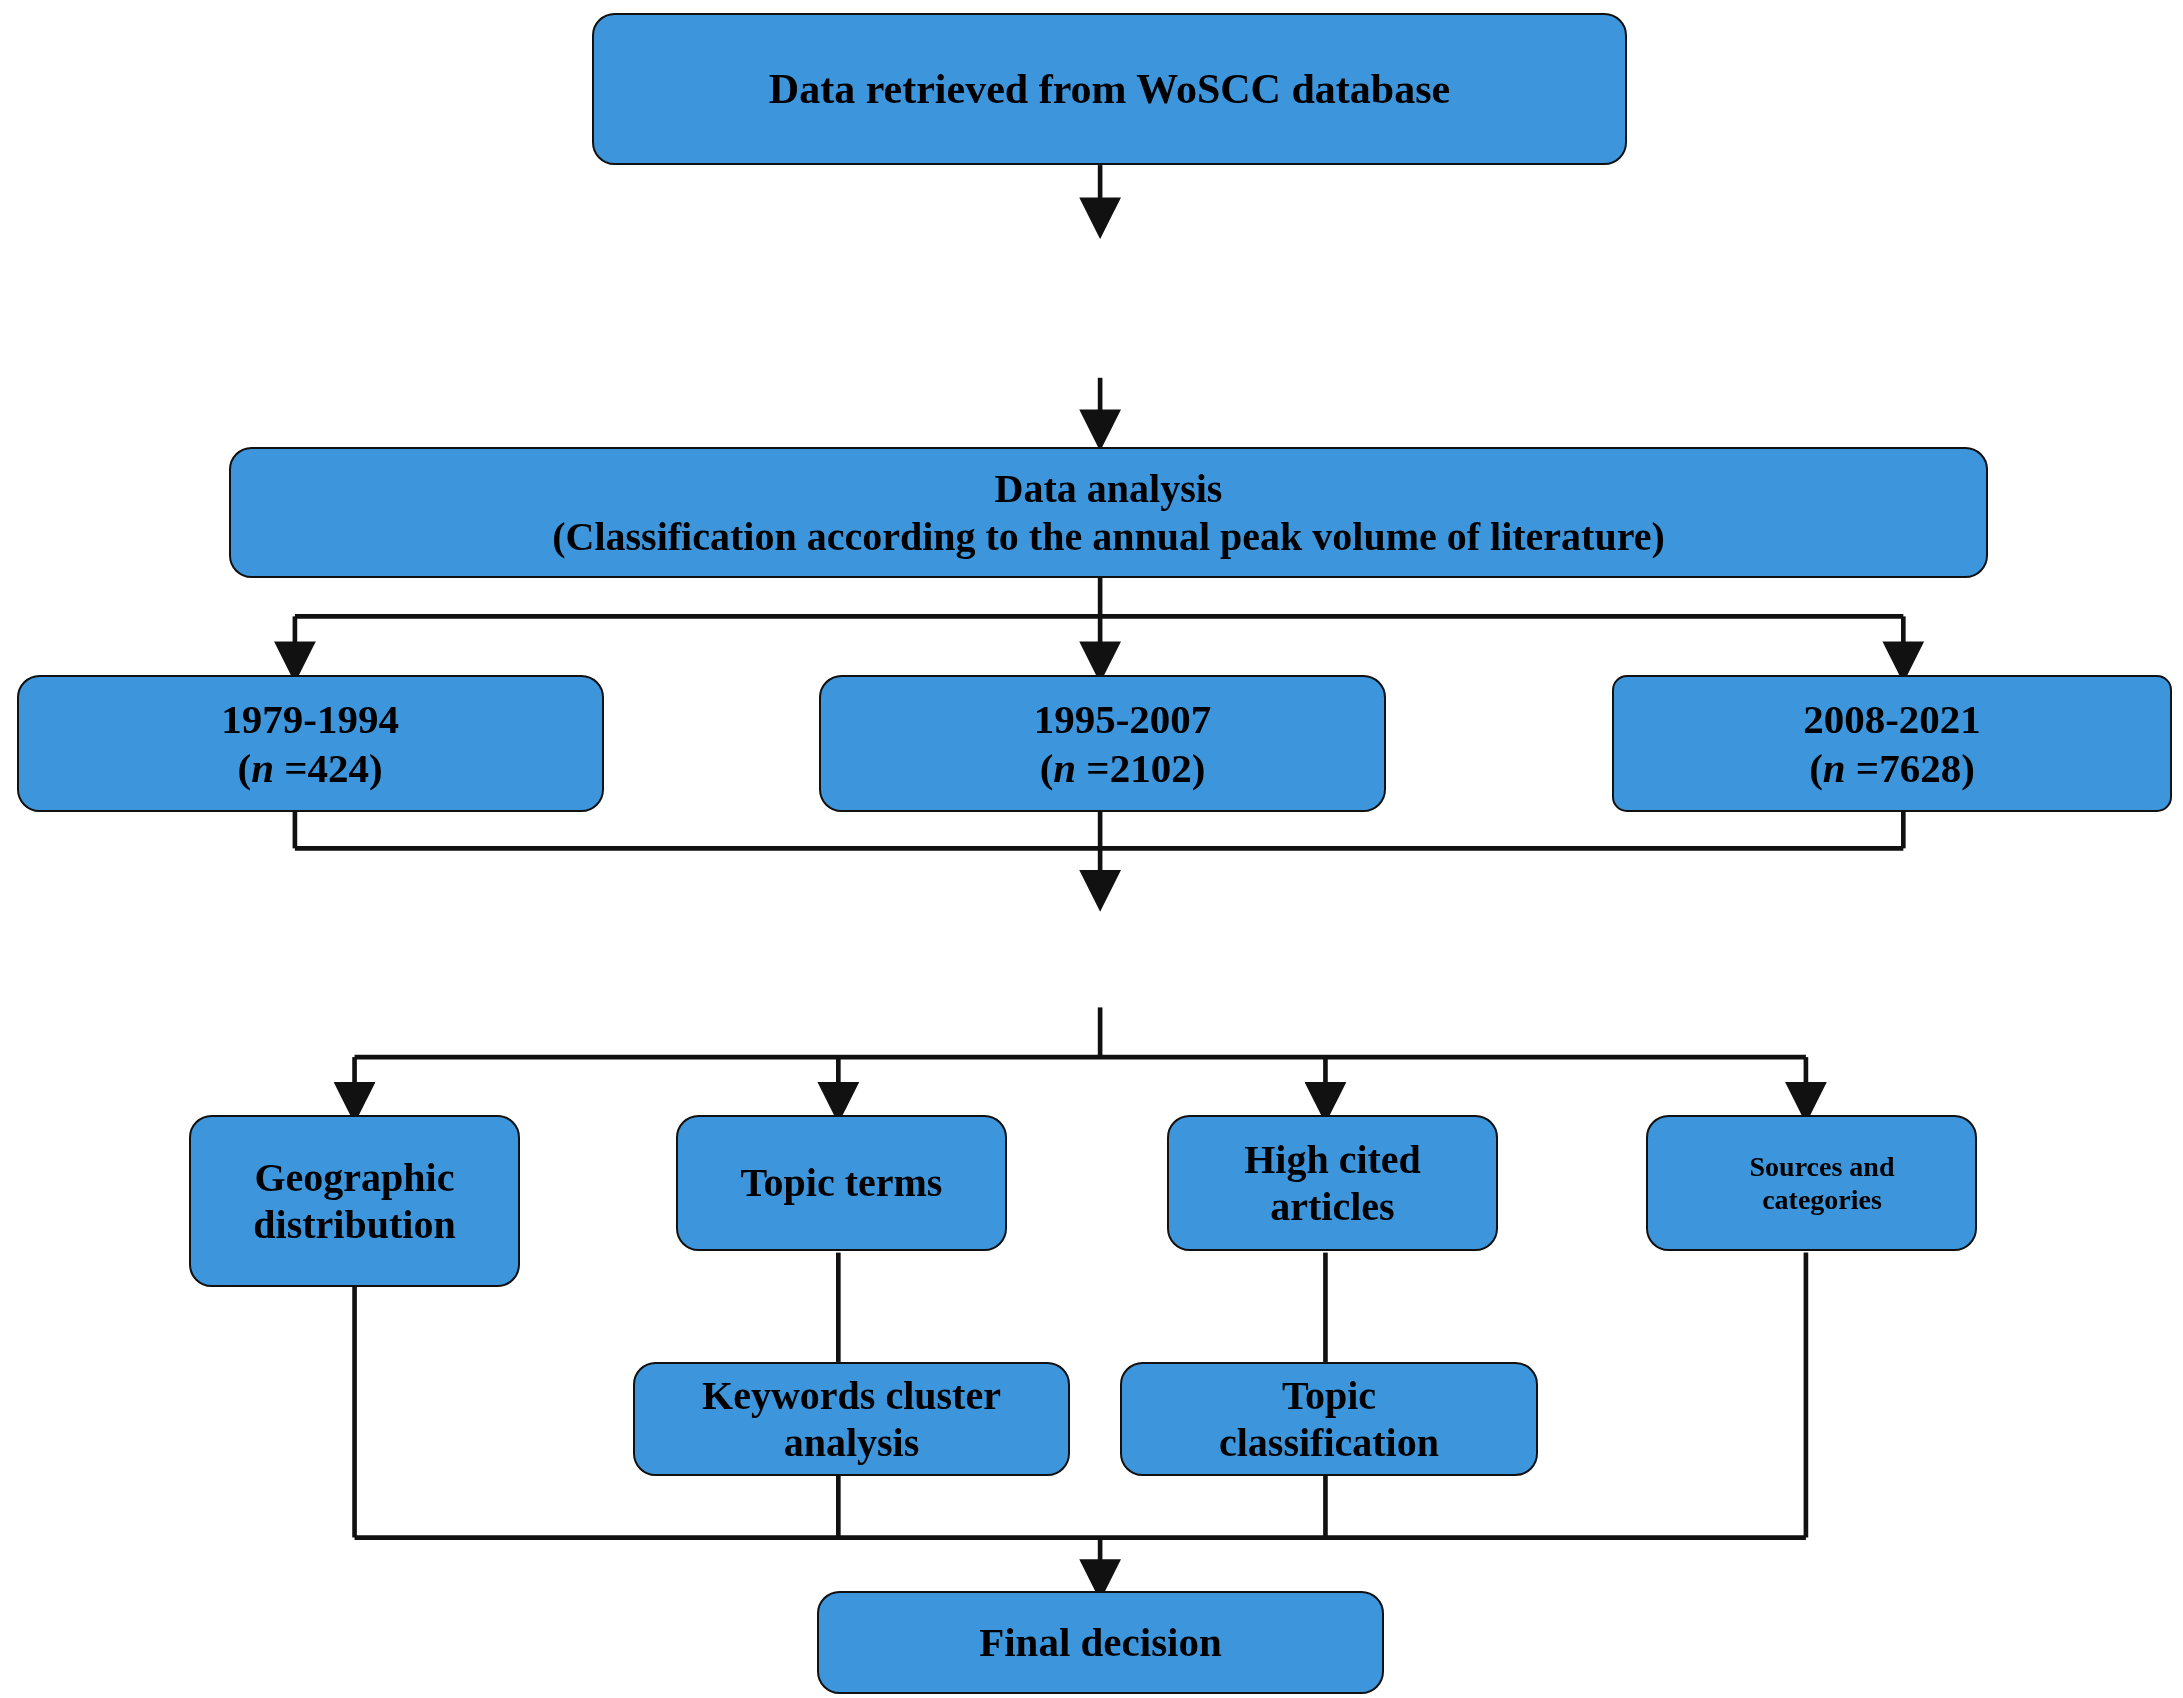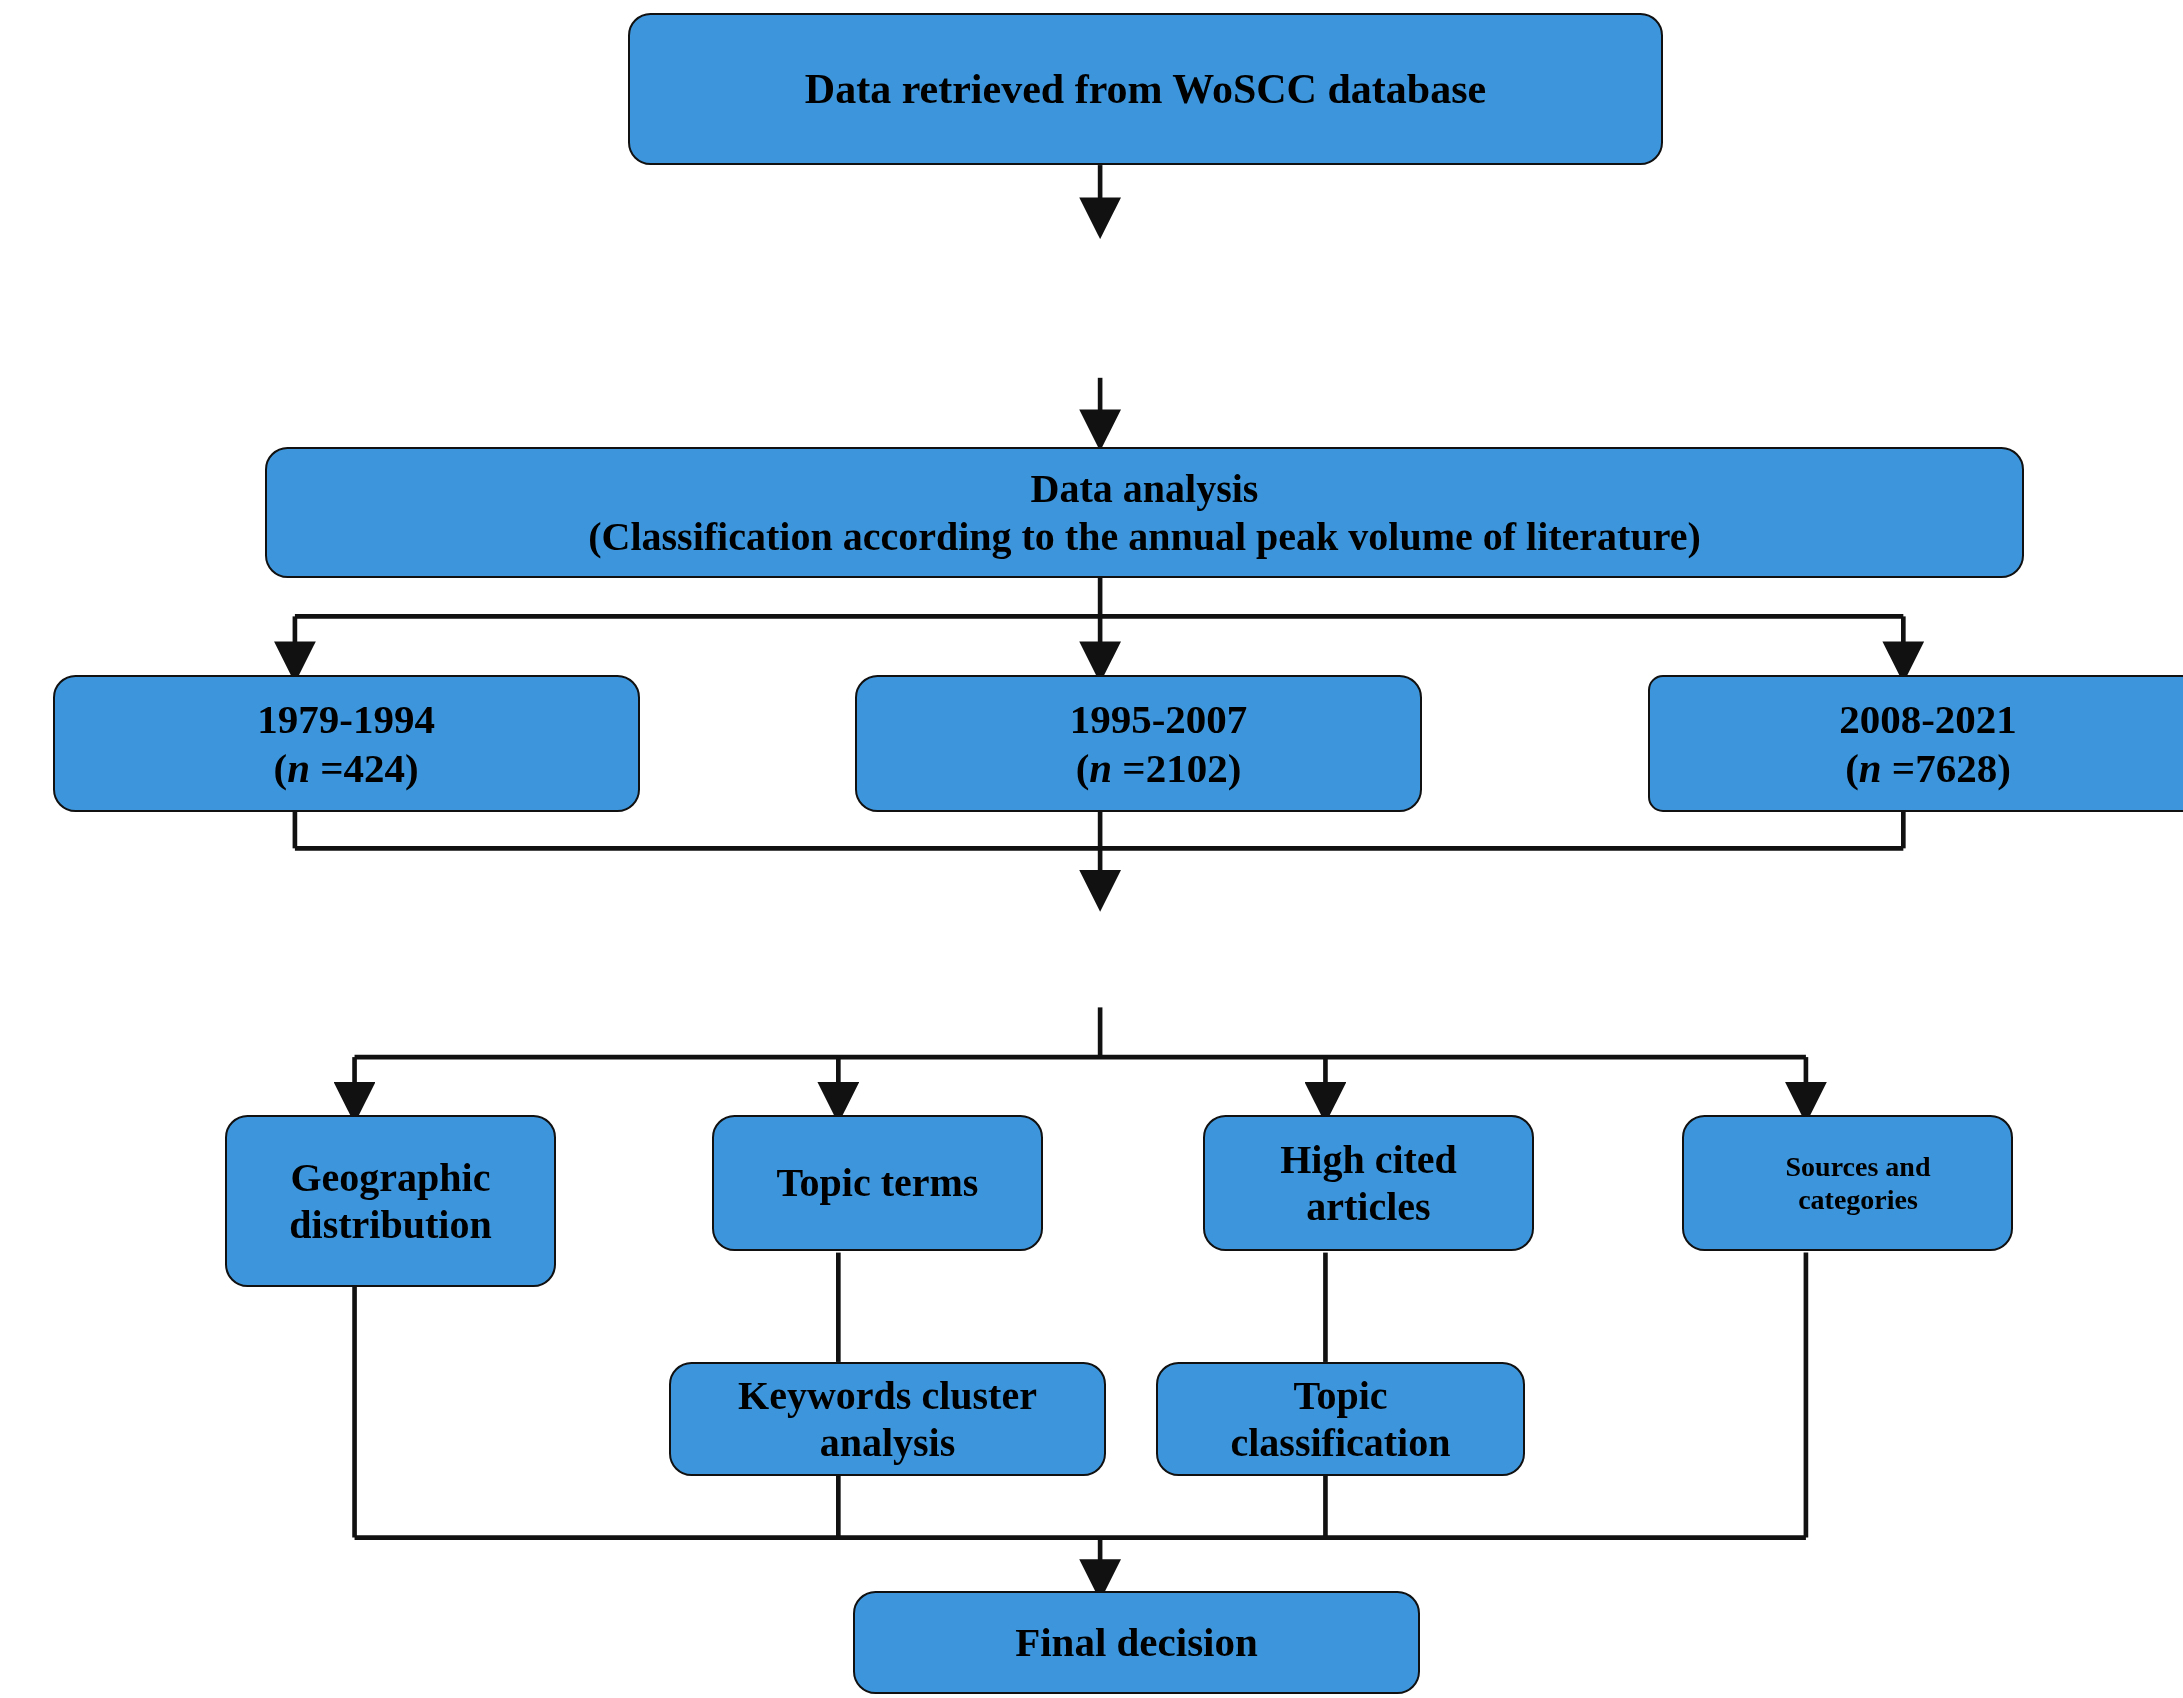--- a/index.html
+++ b/index.html
@@ -28,21 +28,20 @@
     box-sizing: border-box;
     display: flex;
     align-items: center;
     justify-content: center;
     text-align: center;
     color: #000000;
     font-weight: bold;
     font-family: "Liberation Serif", serif;
     line-height: 1.18;
     z-index: 3;
-    margin-left: 36px;
   }
   .box .txt {
     display: block;
     padding: 0 9.3px;
     white-space: pre-line;
   }
   .em-n {
     font-style: italic;
   }
   svg.wires {
@@ -146,21 +145,21 @@
   <div class="box" style="left:1646px; top:1115px; width:331px; height:136px; font-size:28px;padding-left:21px;">
     <span class="txt">Sources and
 categories</span>
   </div>
 
   <div class="box" style="left:633px; top:1362px; width:437px; height:114px; font-size:40px;">
     <span class="txt">Keywords cluster
 analysis</span>
   </div>
 
-  <div class="box" style="left:1120px; top:1362px; width:369px; height:114px; font-size:40px;">
+  <div class="box" style="left:1120px; top:1362px; width:418px; height:114px; font-size:40px;">
     <span class="txt">Topic
 classification</span>
   </div>
 
   <div class="box" style="left:817px; top:1591px; width:567px; height:103px; font-size:41px;">
     <span class="txt">Final decision</span>
   </div>
 
 </div>
 

